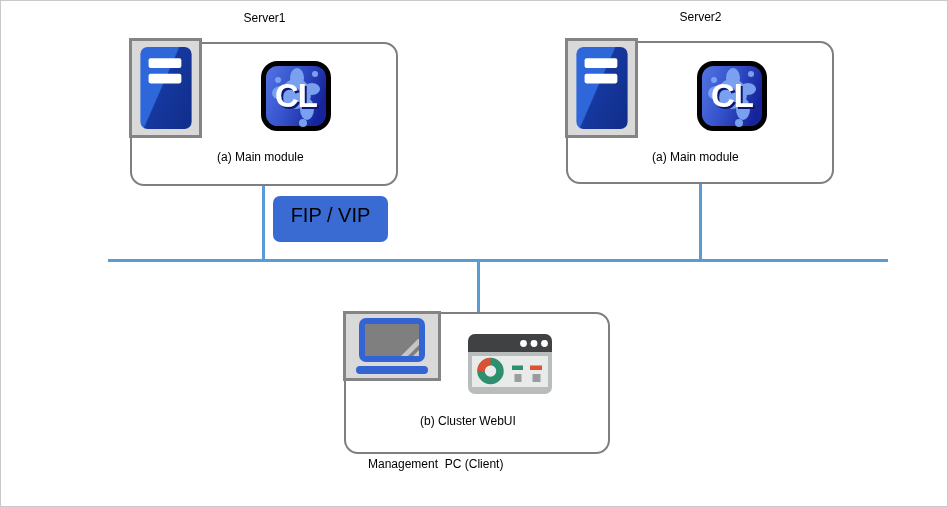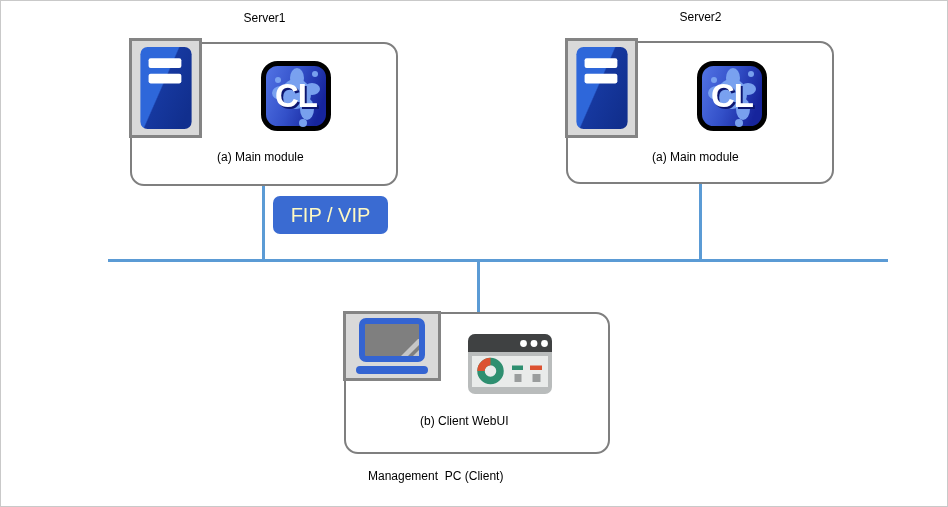--- a/index.html
+++ b/index.html
@@ -47,33 +47,33 @@
   #browser-icon { position:absolute; left:466px; top:332px; width:86px; height:62px; z-index:3; }
 
   .net-line { position:absolute; background:var(--network-line,#5b9bd5); z-index:1; }
   #net-h  { left:107px; top:258px; width:780px; height:3px; }
   #net-v1 { left:261px; top:185px; width:3px;  height:75px; }
   #net-v2 { left:698px; top:183px; width:3px;  height:77px; }
   #net-v3 { left:476px; top:261px; width:3px;  height:51px; }
 
   #fip-badge {
     position:absolute; left:272px; top:195px;
-    width:115px; height:38px;
+    width:115px; height:46px;
     background:var(--badge-blue,#3a6bd2);
     border-radius:7px;
-    color:#fef9c3; font-size:20px; line-height:38px; text-align:center;
+    color:#000000; font-size:20px; line-height:38px; text-align:center;
     z-index:4;
   }
 
   #server1-title { left:130px; top:5px; }
   #server2-title { left:566px; top:4px;text-align:center; }
   #module1-label { left:216px; top:144px; z-index:4; }
   #module2-label { left:651px; top:144px; z-index:4; }
   #webui-label   { left:419px; top:408px; z-index:4; }
-  #mgmt-caption  { left:367px; top:463px;text-align:right; }
+  #mgmt-caption  { left:367px; top:451px;text-align:right; }
 
   .cl-text { font-family:"Liberation Sans",sans-serif; font-weight:bold; font-size:33px; letter-spacing:-1px; }
 </style>
 </head>
 <body>
 
 <div class="canvas">
 
   <div class="label title" id="server1-title">Server1</div>
   <div class="label title" id="server2-title">Server2</div>
@@ -196,16 +196,16 @@
       <rect x="5" y="23" width="76" height="31" fill="var(--panel-light,#e9ebea)"></rect>
       <circle cx="23.5" cy="38" r="9.5" fill="none" stroke="var(--donut-teal,#2e8f70)" stroke-width="7.5"></circle>
       <path d="M14,38 A9.5,9.5 0 0 1 23.5,28.5" fill="none" stroke="var(--donut-red,#dc5130)" stroke-width="7.5"></path>
       <rect x="45" y="32.5" width="11" height="4.5" fill="var(--donut-teal,#2e8f70)"></rect>
       <rect x="47.5" y="41" width="7" height="8" fill="#9a9d9d"></rect>
       <rect x="63" y="32.5" width="12" height="4.5" fill="var(--donut-red,#dc5130)"></rect>
       <rect x="65.5" y="41" width="8" height="8" fill="#9a9d9d"></rect>
     </svg>
   </div>
 
-  <div class="label" id="webui-label">(b) Client WebUI</div>
+  <div class="label" id="webui-label">(b) Cluster WebUI</div>
   <div class="label" id="mgmt-caption">Management  PC (Client)</div>
 
 </div>
 
 </body></html>

